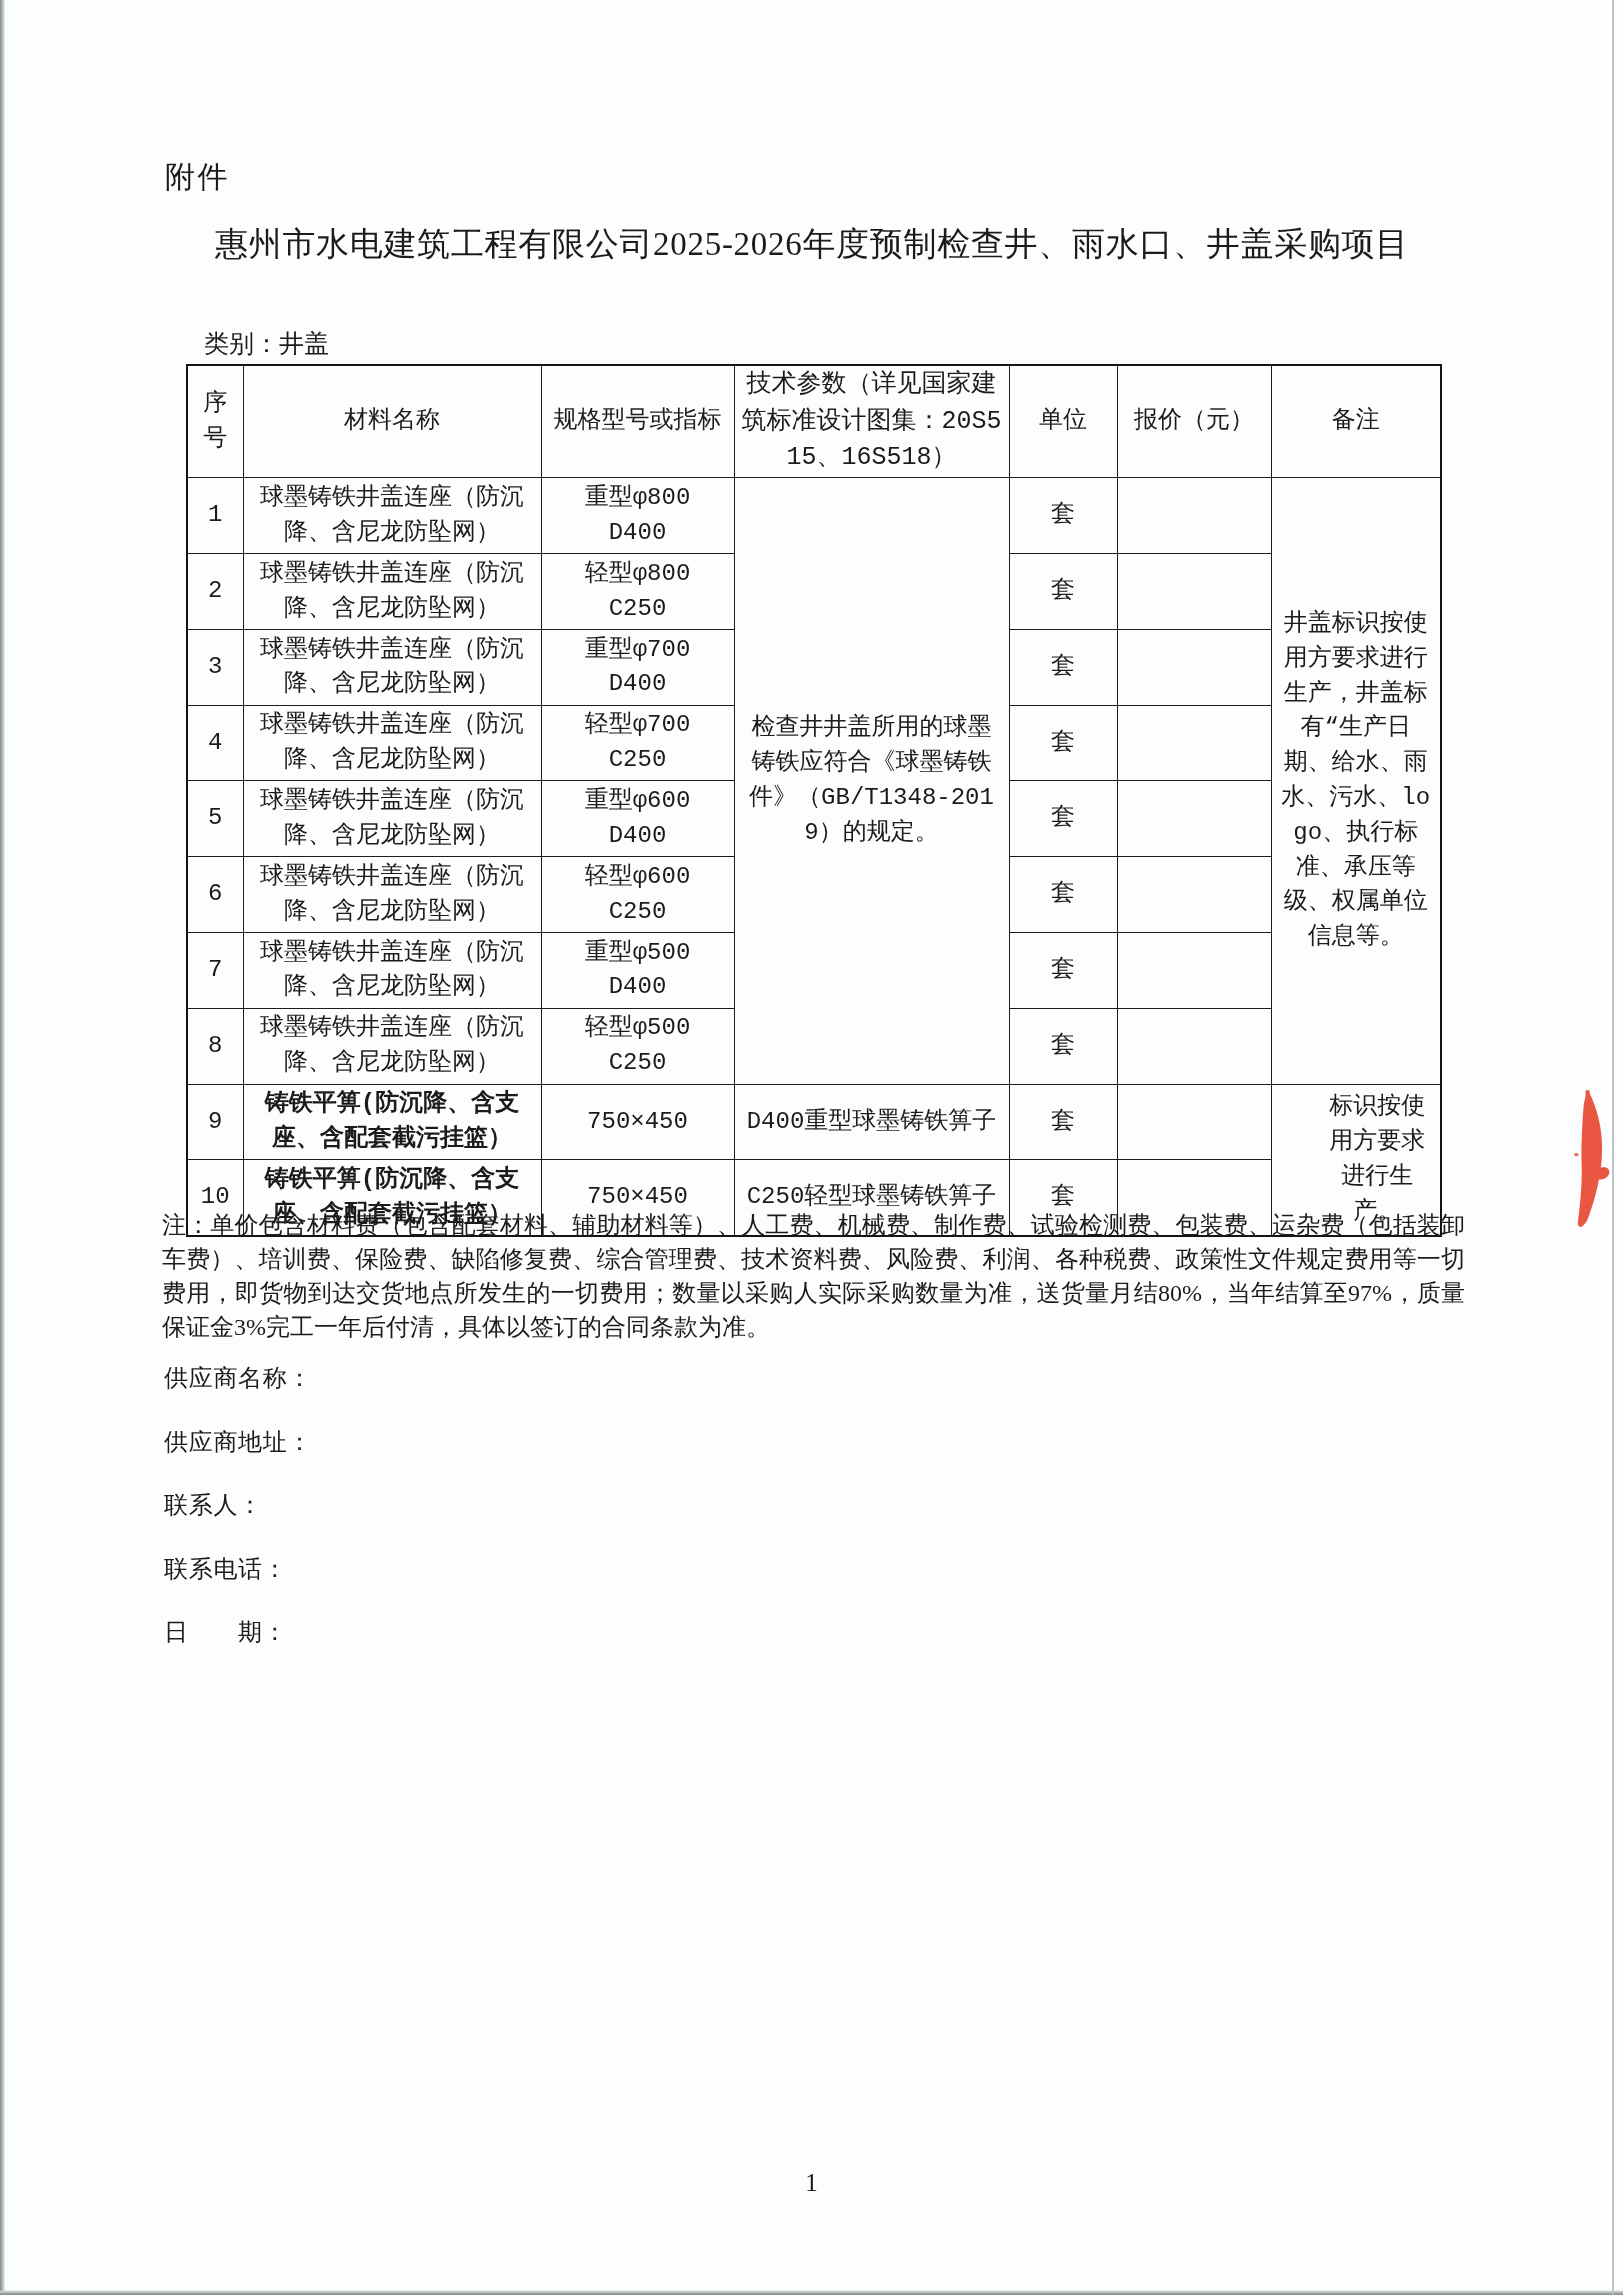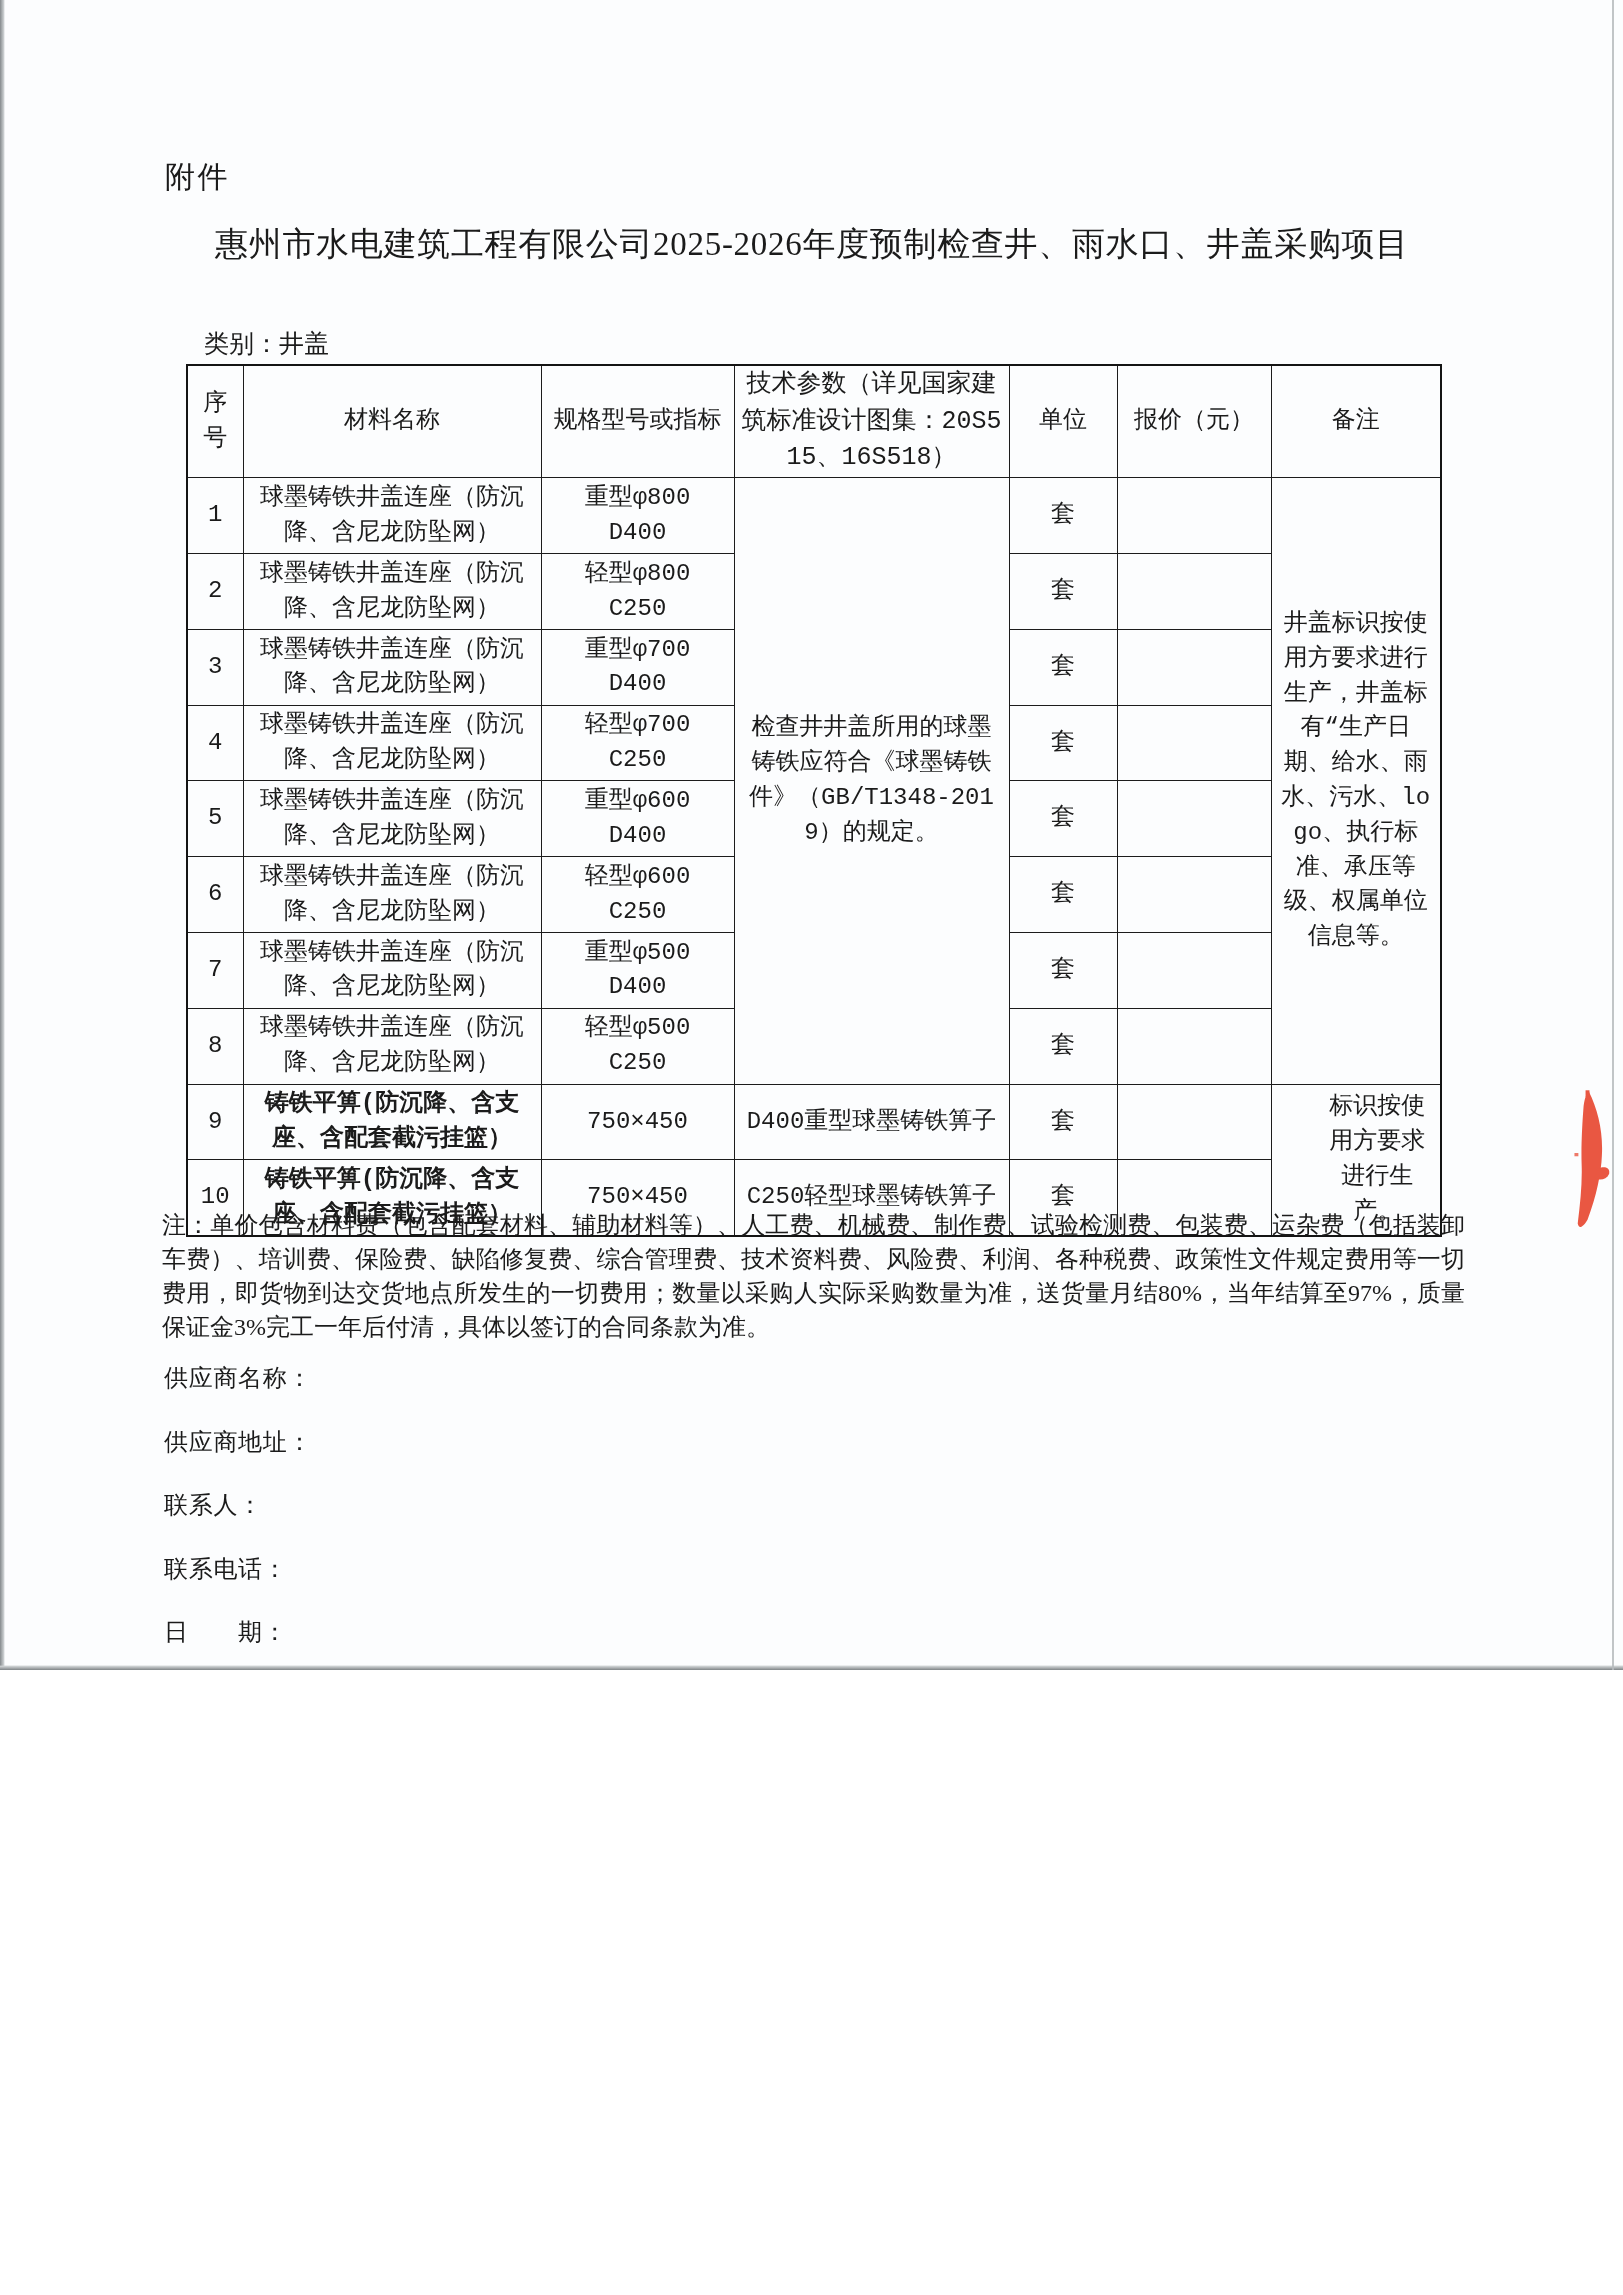--- a/index.html
+++ b/index.html
@@ -1,18 +1,18 @@
 <!DOCTYPE html>
 <html style="font-size:10.5px"><head>
 <meta charset="utf-8">
 <style>
   html,body{margin:0;padding:0;background:#ffffff;}
   #page{
     position:relative;
-    width:1623px;height:1670px;
+    width:1623px;height:2295px;
     background:#fcfdfe;
     font-family:"Liberation Serif", serif;
     color:#1b1b1b;
     overflow:hidden;
   }
   
   .edge-left{position:absolute;left:0;top:0;width:4.6px;height:100%;
     background:linear-gradient(to right,#858a8d,#c7cbcd 70%,rgba(255,255,255,0));}
   .edge-bottom{position:absolute;left:0;bottom:0;width:100%;height:5.2px;
     background:linear-gradient(to top,#7f8487,#ced2d3 75%,rgba(255,255,255,0));}

